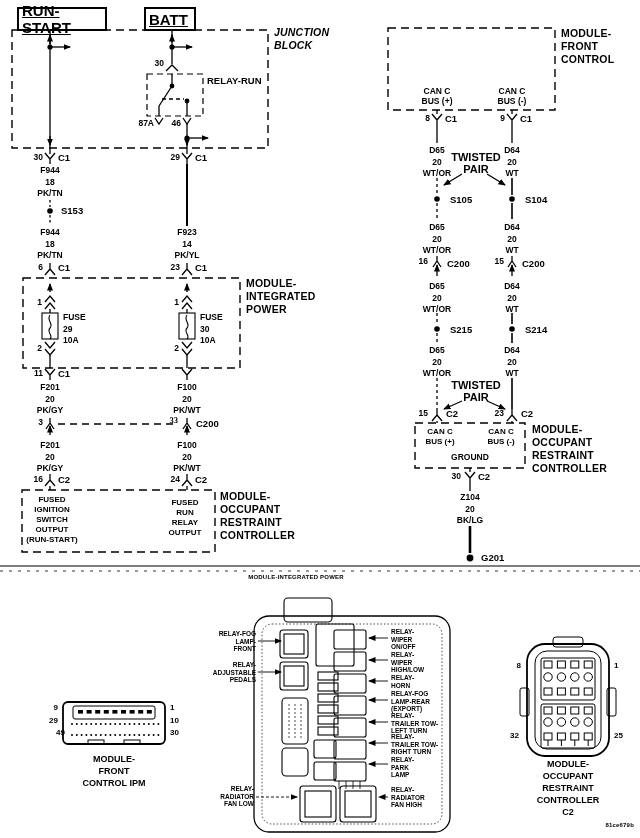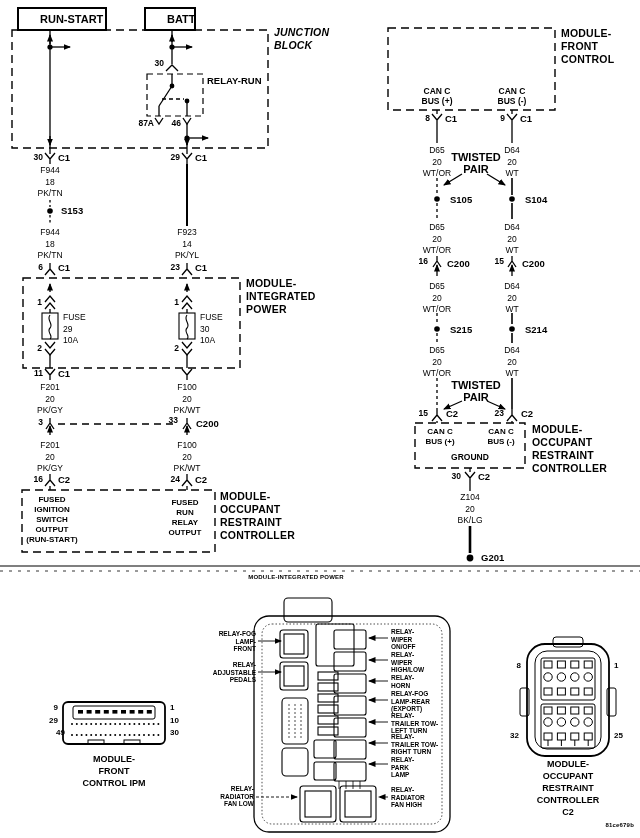--- a/index.html
+++ b/index.html
@@ -2,25 +2,25 @@
 <html><head>
 <meta charset="utf-8">
 <style>
   html,body{margin:0;padding:0;background:#e8e8e8;}
   .canvas{position:relative;width:640px;height:838px;background:#ffffff;overflow:hidden;
           font-family:"Liberation Sans",sans-serif;color:#000;}
   .art{position:absolute;left:0;top:0;}
   .t{position:absolute;white-space:pre-line;color:#000;font-family:"Liberation Sans",sans-serif;}
   .c{transform:translateX(-50%);text-align:center;}
   .r{text-align:right;}
-  .wire{font-size:8.5px;line-height:11.5px;font-weight:normal;}
+  .wire{font-size:8.5px;line-height:11.5px;font-weight:bold;}
   .pinnum{font-size:8.5px;font-weight:bold;}
   .pinconn{font-size:9.5px;font-weight:bold;}
   .mod{font-size:10.5px;line-height:13px;font-weight:bold;letter-spacing:.2px;}
-  .srcbox{font-size:11px;font-weight:bold;display:flex;align-items:center;padding-left:22px;box-sizing:border-box;}
+  .srcbox{font-size:15px;font-weight:bold;display:flex;align-items:center;padding-left:4px;box-sizing:border-box;text-decoration:underline;}
   .dest{font-size:8px;line-height:10px;font-weight:bold;}
   .splice{font-size:9.5px;font-weight:bold;}
   .tp{font-size:11px;line-height:12px;font-weight:bold;text-align:center;}
   .callout{font-size:6.5px;line-height:7.5px;font-weight:bold;}
   .conncap{font-size:9px;line-height:12px;font-weight:bold;text-align:center;}
   .connpin{font-size:8px;font-weight:bold;}
   .tiny{font-size:6px;font-weight:bold;letter-spacing:.2px;}
 </style>
 </head>
 <body>
@@ -374,21 +374,21 @@
 30
 10A</div>
 <div class="t pinnum r" style="left:165px;top:343px;width:14px;">2</div>
 
 <div class="t pinnum r" style="left:25px;top:368px;width:18px;">11</div>
 <div class="t pinconn" style="left:58px;top:368px;">C1</div>
 <div class="t wire c" style="left:50px;top:382px;">F201
 20
 PK/GY</div>
 <div class="t pinnum r" style="left:29px;top:417px;width:14px;">3</div>
-<div class="t pinnum r" style="left:160px;top:415px;width:18px;">33</div>
+<div class="t pinnum r" style="left:160px;top:415px;width:18px;font-family:Liberation Serif, serif;">33</div>
 <div class="t pinconn" style="left:196px;top:418px;">C200</div>
 <div class="t wire c" style="left:50px;top:440px;">F201
 20
 PK/GY</div>
 <div class="t pinnum r" style="left:25px;top:474px;width:18px;">16</div>
 <div class="t pinconn" style="left:58px;top:474px;">C2</div>
 <div class="t wire c" style="left:187px;top:382px;">F100
 20
 PK/WT</div>
 <div class="t wire c" style="left:187px;top:440px;">F100

